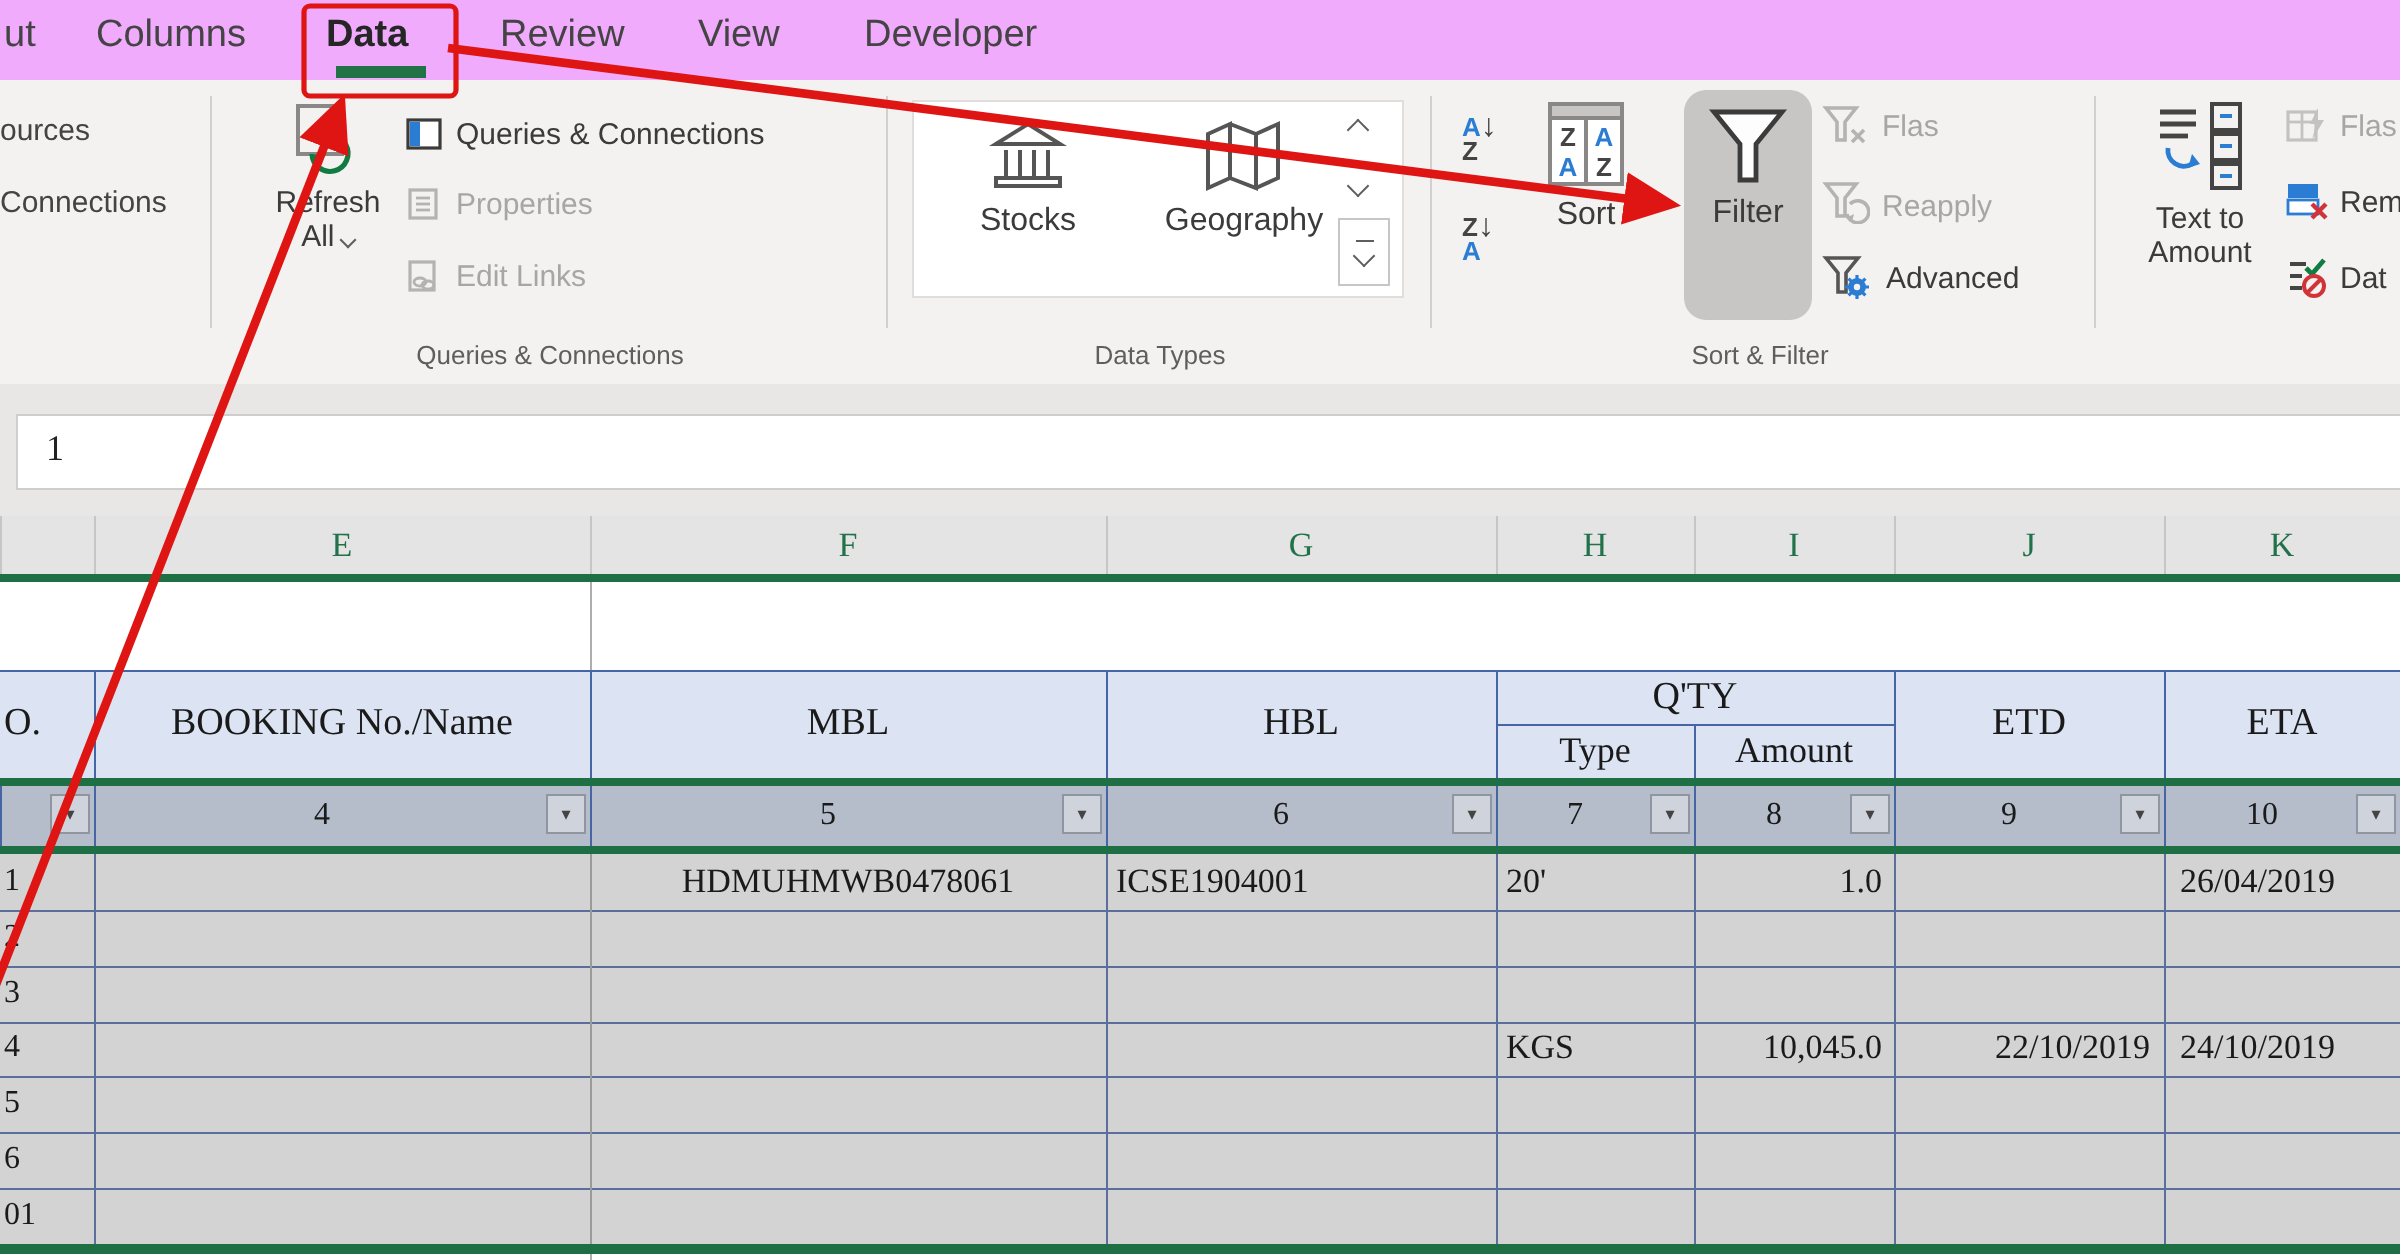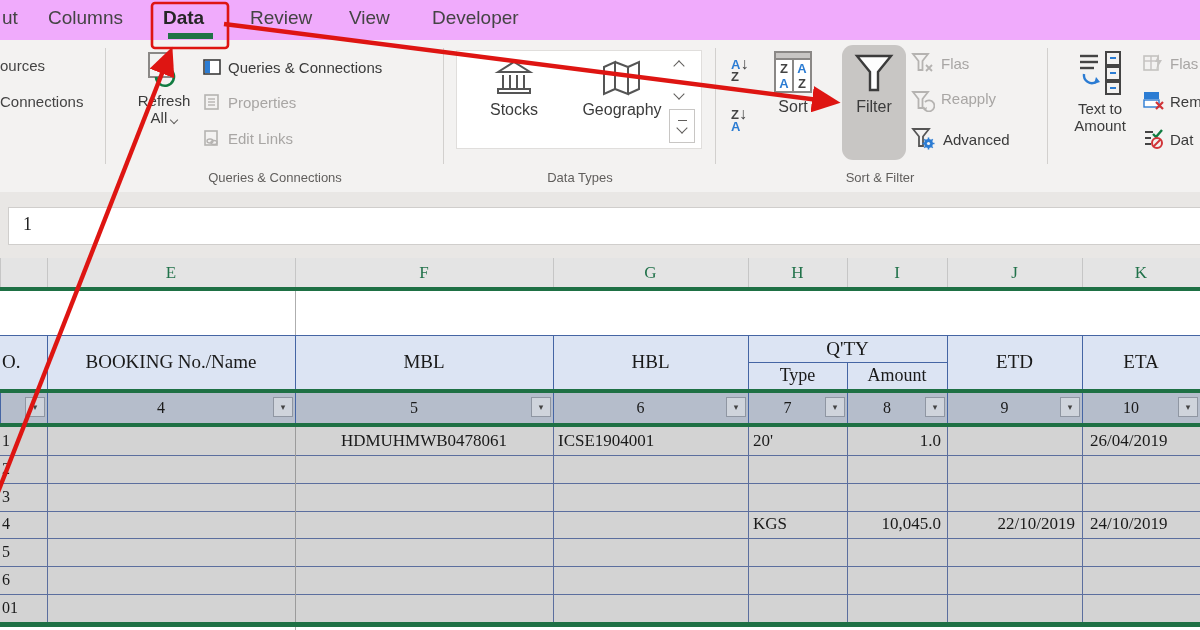--- a/index.html
+++ b/index.html
@@ -154,21 +154,21 @@
       <div class="big-btn-label" style="margin-top:2px">Filter</div>
     </div>
 
     <div class="abs" style="left:911px;top:12px;display:flex;align-items:center;gap:6px;">
       <svg width="24" height="22" viewBox="0 0 24 22">
           <path d="M2 2 H17 L11.5 9 V18 H7.5 V9 Z" fill="none" stroke="#b5b3b1" stroke-width="1.8"></path>
           <path d="M15 13 l6 6 M21 13 l-6 6" stroke="#b5b3b1" stroke-width="1.8"></path>
         </svg>
       <span class="rb-label dim">Flas</span>
     </div>
-    <div class="abs" style="left:911px;top:50px;display:flex;align-items:flex-start;gap:6px;">
+    <div class="abs" style="left:911px;top:50px;display:flex;align-items:flex-end;gap:6px;">
       <svg width="24" height="22" viewBox="0 0 24 22">
           <path d="M2 2 H17 L11.5 9 V18 H7.5 V9 Z" fill="none" stroke="#b5b3b1" stroke-width="1.8"></path>
           <path d="M14 12 a5.5 5.5 0 1 1 -1.5 5" fill="none" stroke="#b5b3b1" stroke-width="1.8"></path>
           <path d="M12 19 l4-2 -1 4 z" fill="#b5b3b1"></path>
         </svg>
       <span class="rb-label dim">Reapply</span>
     </div>
     <div class="abs" style="left:911px;top:87px;display:flex;align-items:center;gap:6px;">
       <svg width="26" height="24" viewBox="0 0 26 24">
           <path d="M2 2 H18 L12 9.5 V19 H8 V9.5 Z" fill="none" stroke="#555" stroke-width="1.8"></path>

